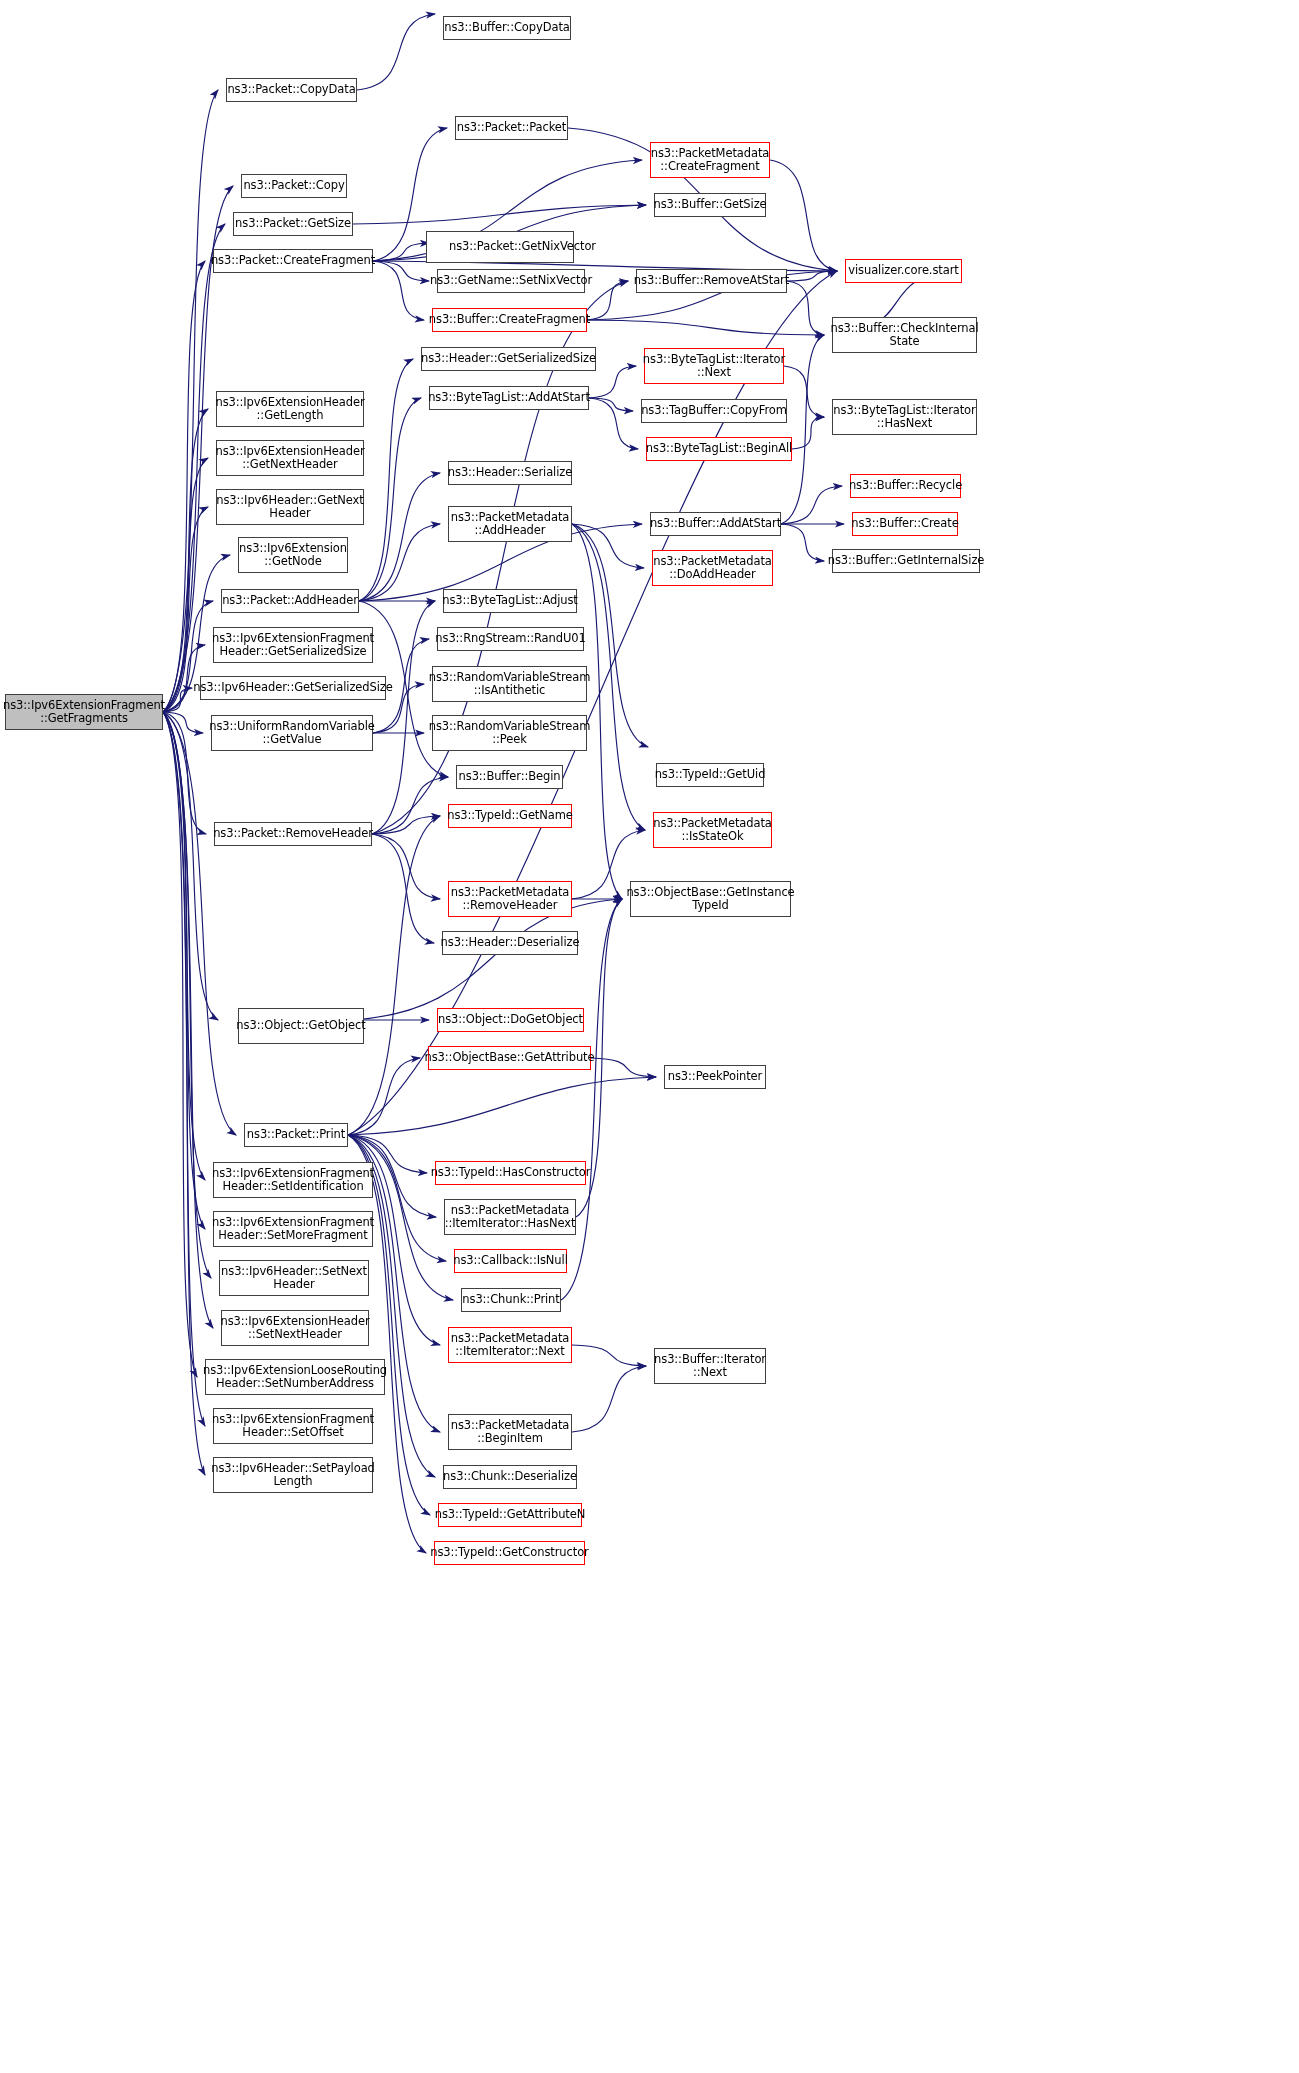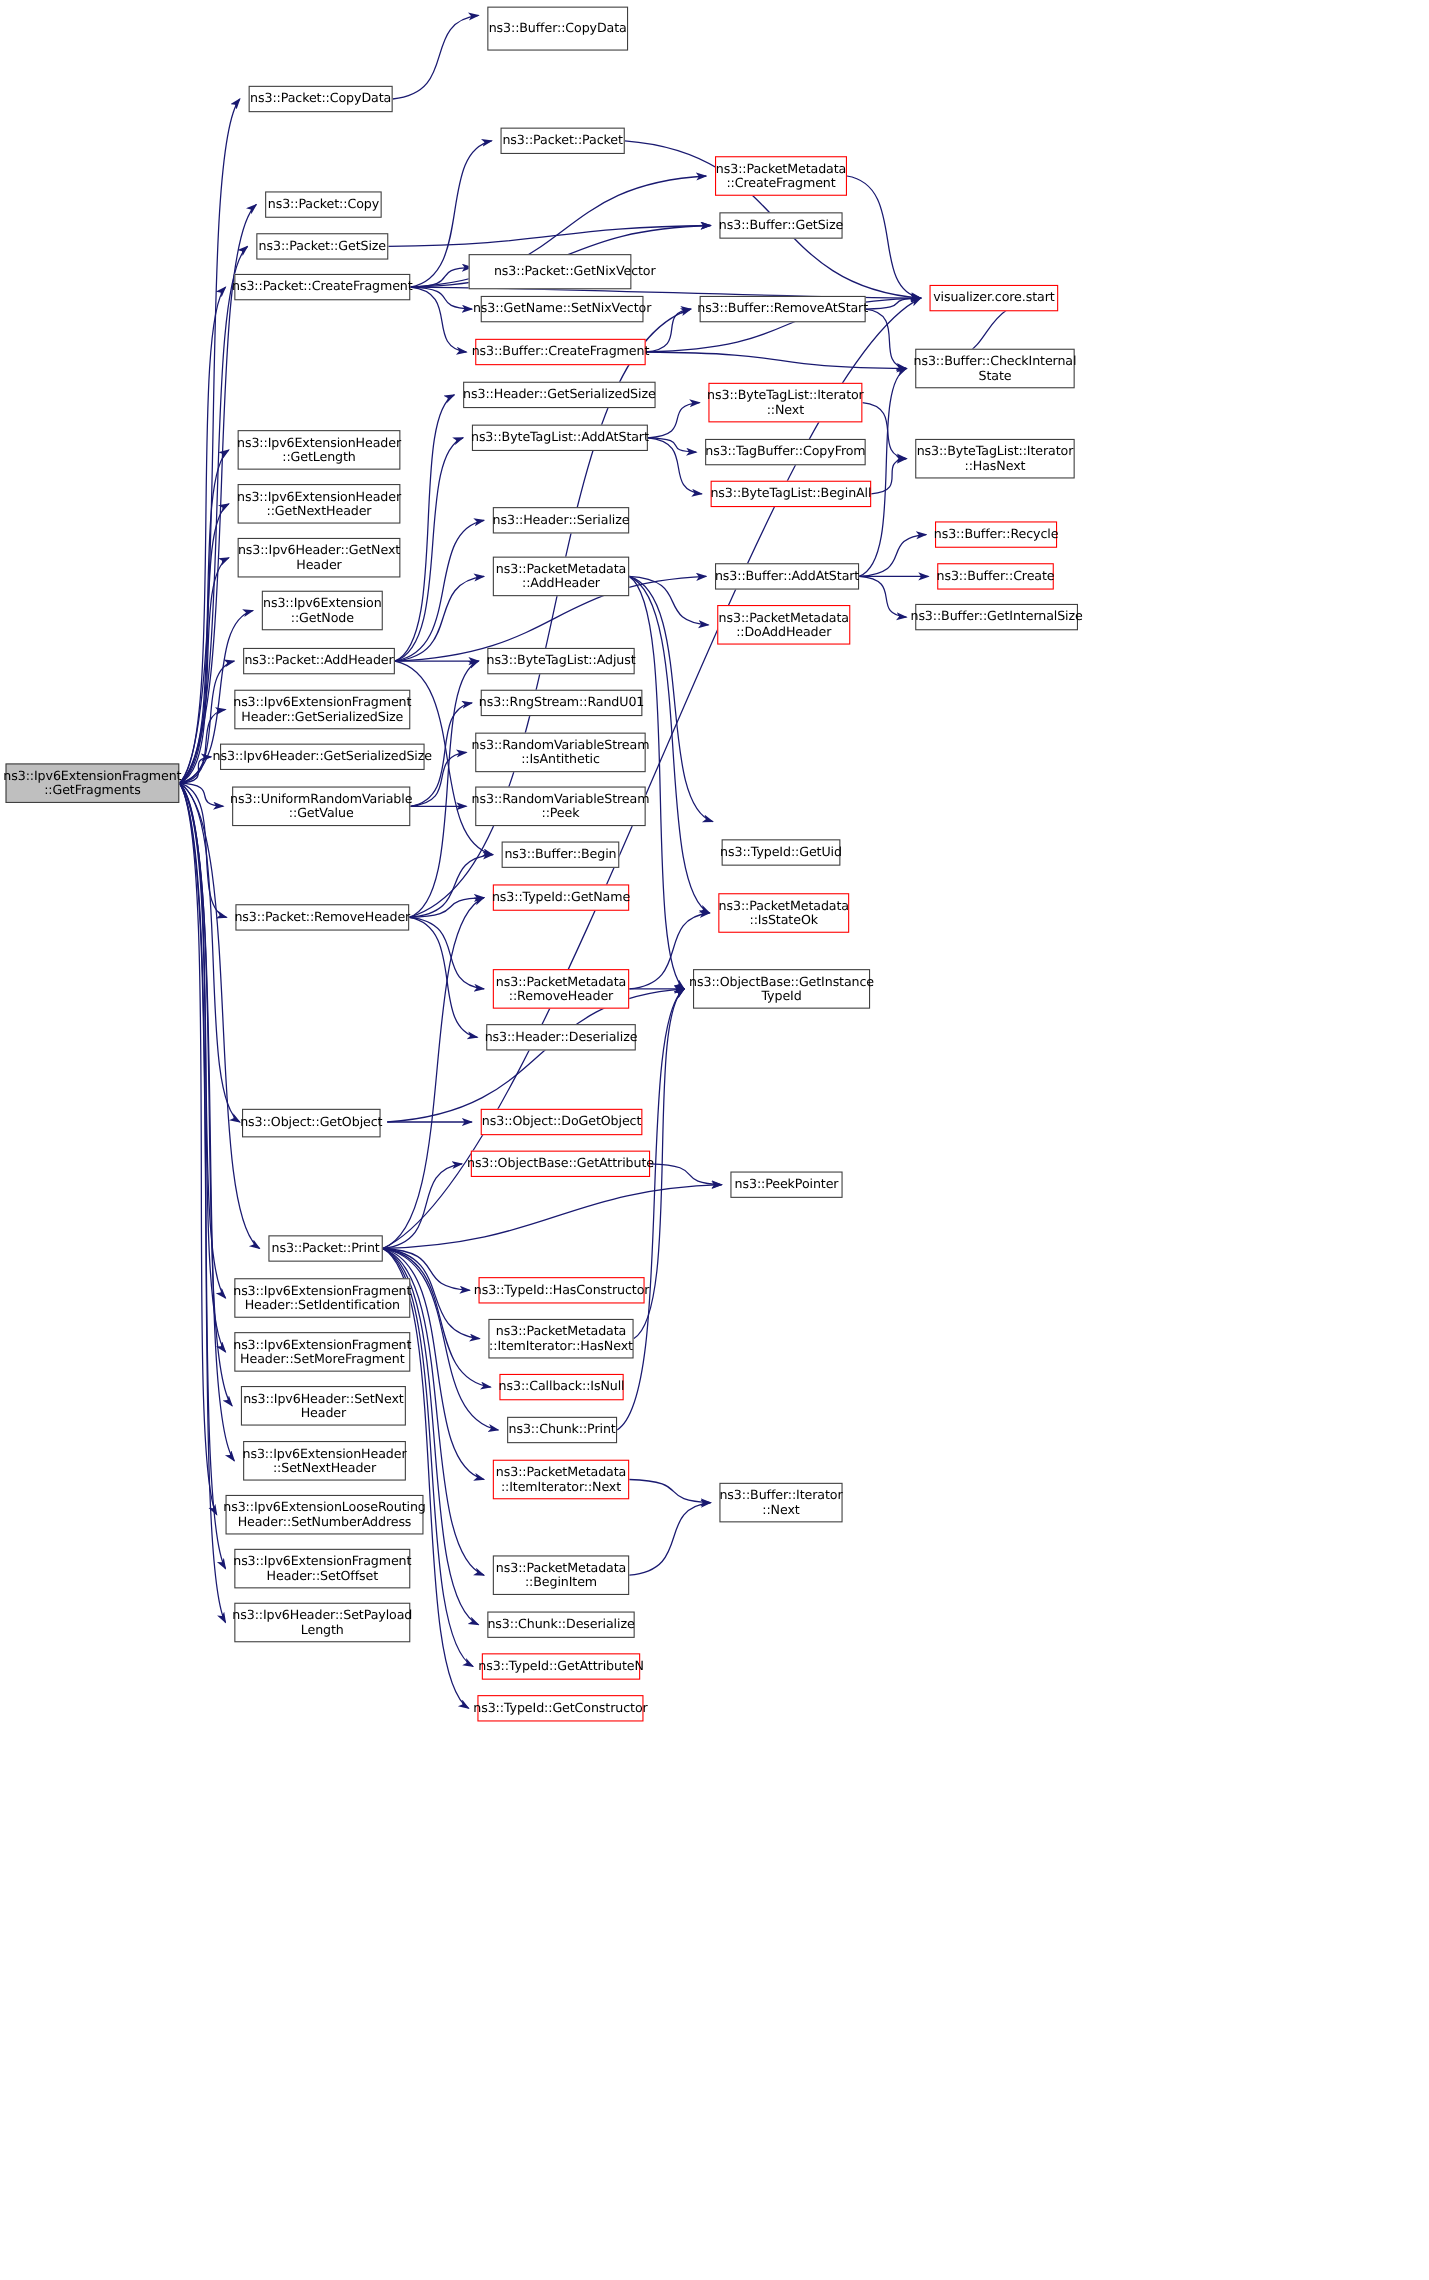--- a/index.html
+++ b/index.html
@@ -148,21 +148,21 @@
         <path d="M591,1058 C645.15,1059.52 609.85,1075.48 656,1077" fill="none" stroke="#191970" stroke-width="1.15" marker-end="url(#arrow)"></path>
         <path d="M572,1345 C631.1,1346.68 594.9,1364.32 646,1366" fill="none" stroke="#191970" stroke-width="1.15" marker-end="url(#arrow)"></path>
         <path d="M572,1432 C631.1,1426.72 594.9,1371.28 646,1366" fill="none" stroke="#191970" stroke-width="1.15" marker-end="url(#arrow)"></path>
         <path d="M576,1217 C619.7,1191.56 586.3,924.44 622,899" fill="none" stroke="#191970" stroke-width="1.15" marker-end="url(#arrow)"></path>
         <path d="M561,1300 C612.95,1267.92 578.05,931.08 622,899" fill="none" stroke="#191970" stroke-width="1.15" marker-end="url(#arrow)"></path>
       </g>
   </svg>
   <div id="nodes">
       <div class="node root" style="left: 5px; top: 694px; width: 158px; height: 36px;">ns3::Ipv6ExtensionFragment
 ::GetFragments</div>
-      <div class="node" style="left: 443px; top: 6px; width: 128px; height: 40px;">ns3::Buffer::CopyData</div>
+      <div class="node" style="left: 443px; top: 16px; width: 128px; height: 24px;">ns3::Buffer::CopyData</div>
       <div class="node" style="left: 226px; top: 78px; width: 131px; height: 24px;">ns3::Packet::CopyData</div>
       <div class="node" style="left: 455px; top: 116px; width: 113px; height: 24px;">ns3::Packet::Packet</div>
       <div class="node red" style="left: 650px; top: 142px; width: 120px; height: 36px;">ns3::PacketMetadata
 ::CreateFragment</div>
       <div class="node" style="left: 241px; top: 174px; width: 106px; height: 24px;">ns3::Packet::Copy</div>
       <div class="node" style="left: 654px; top: 193px; width: 112px; height: 24px;">ns3::Buffer::GetSize</div>
       <div class="node" style="left: 233px; top: 212px; width: 120px; height: 24px;">ns3::Packet::GetSize</div>
       <div class="node" style="left: 426px; top: 231px; width: 148px; height: 32px; padding-left: 48px;">ns3::Packet::GetNixVector</div>
       <div class="node" style="left: 213px; top: 249px; width: 160px; height: 24px;">ns3::Packet::CreateFragment</div>
       <div class="node red" style="left: 845px; top: 259px; width: 117px; height: 24px;">visualizer.core.start</div>
@@ -212,21 +212,21 @@
       <div class="node" style="left: 456px; top: 765px; width: 107px; height: 24px;">ns3::Buffer::Begin</div>
       <div class="node red" style="left: 448px; top: 804px; width: 124px; height: 24px;">ns3::TypeId::GetName</div>
       <div class="node red" style="left: 653px; top: 812px; width: 119px; height: 36px;">ns3::PacketMetadata
 ::IsStateOk</div>
       <div class="node" style="left: 214px; top: 822px; width: 158px; height: 24px;">ns3::Packet::RemoveHeader</div>
       <div class="node red" style="left: 448px; top: 881px; width: 124px; height: 36px;">ns3::PacketMetadata
 ::RemoveHeader</div>
       <div class="node" style="left: 630px; top: 881px; width: 161px; height: 36px;">ns3::ObjectBase::GetInstance
 TypeId</div>
       <div class="node" style="left: 442px; top: 931px; width: 136px; height: 24px; text-align: right;">ns3::Header::Deserialize</div>
-      <div class="node" style="left: 220px; top: 1008px; width: 126px; height: 26px;">ns3::Object::GetObject</div>
+      <div class="node" style="left: 238px; top: 1008px; width: 126px; height: 36px;">ns3::Object::GetObject</div>
       <div class="node red" style="left: 437px; top: 1008px; width: 147px; height: 24px;">ns3::Object::DoGetObject</div>
       <div class="node red" style="left: 428px; top: 1046px; width: 163px; height: 24px;">ns3::ObjectBase::GetAttribute</div>
       <div class="node" style="left: 664px; top: 1065px; width: 102px; height: 24px;">ns3::PeekPointer</div>
       <div class="node" style="left: 244px; top: 1123px; width: 104px; height: 24px;">ns3::Packet::Print</div>
       <div class="node red" style="left: 435px; top: 1161px; width: 151px; height: 24px;">ns3::TypeId::HasConstructor</div>
       <div class="node" style="left: 213px; top: 1162px; width: 160px; height: 36px;">ns3::Ipv6ExtensionFragment
 Header::SetIdentification</div>
       <div class="node" style="left: 444px; top: 1199px; width: 132px; height: 36px;">ns3::PacketMetadata
 ::ItemIterator::HasNext</div>
       <div class="node" style="left: 213px; top: 1211px; width: 160px; height: 36px;">ns3::Ipv6ExtensionFragment

